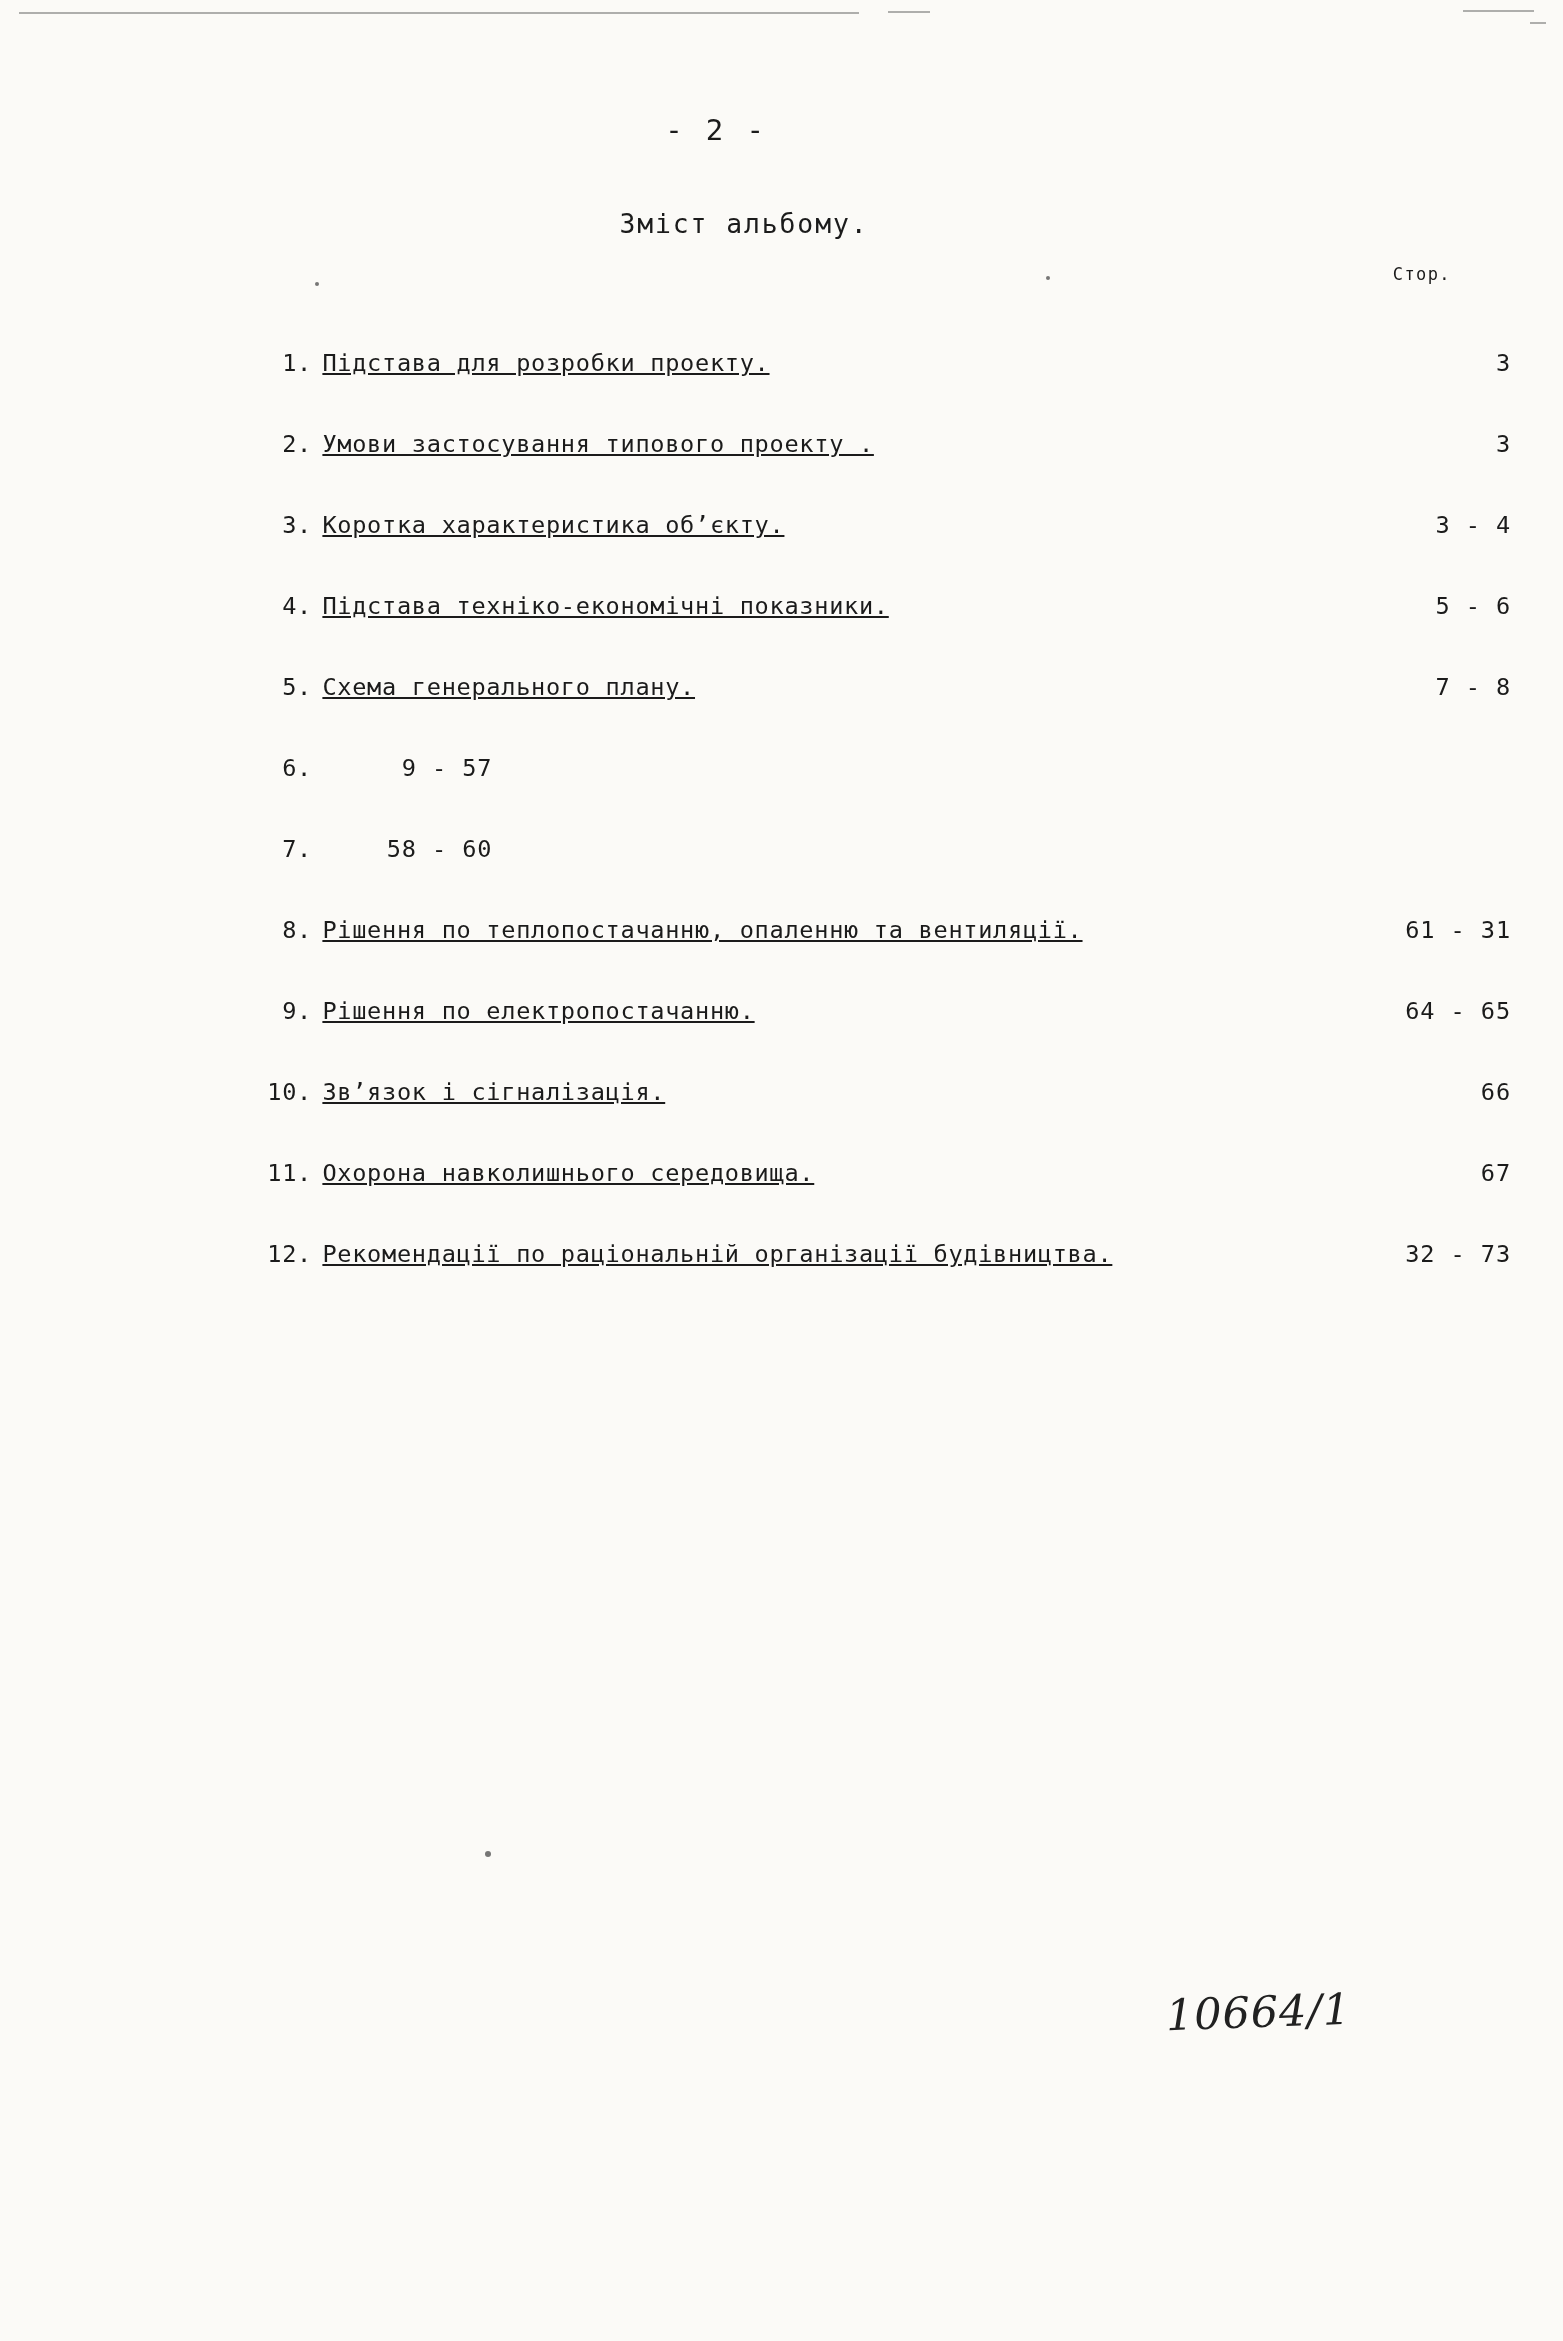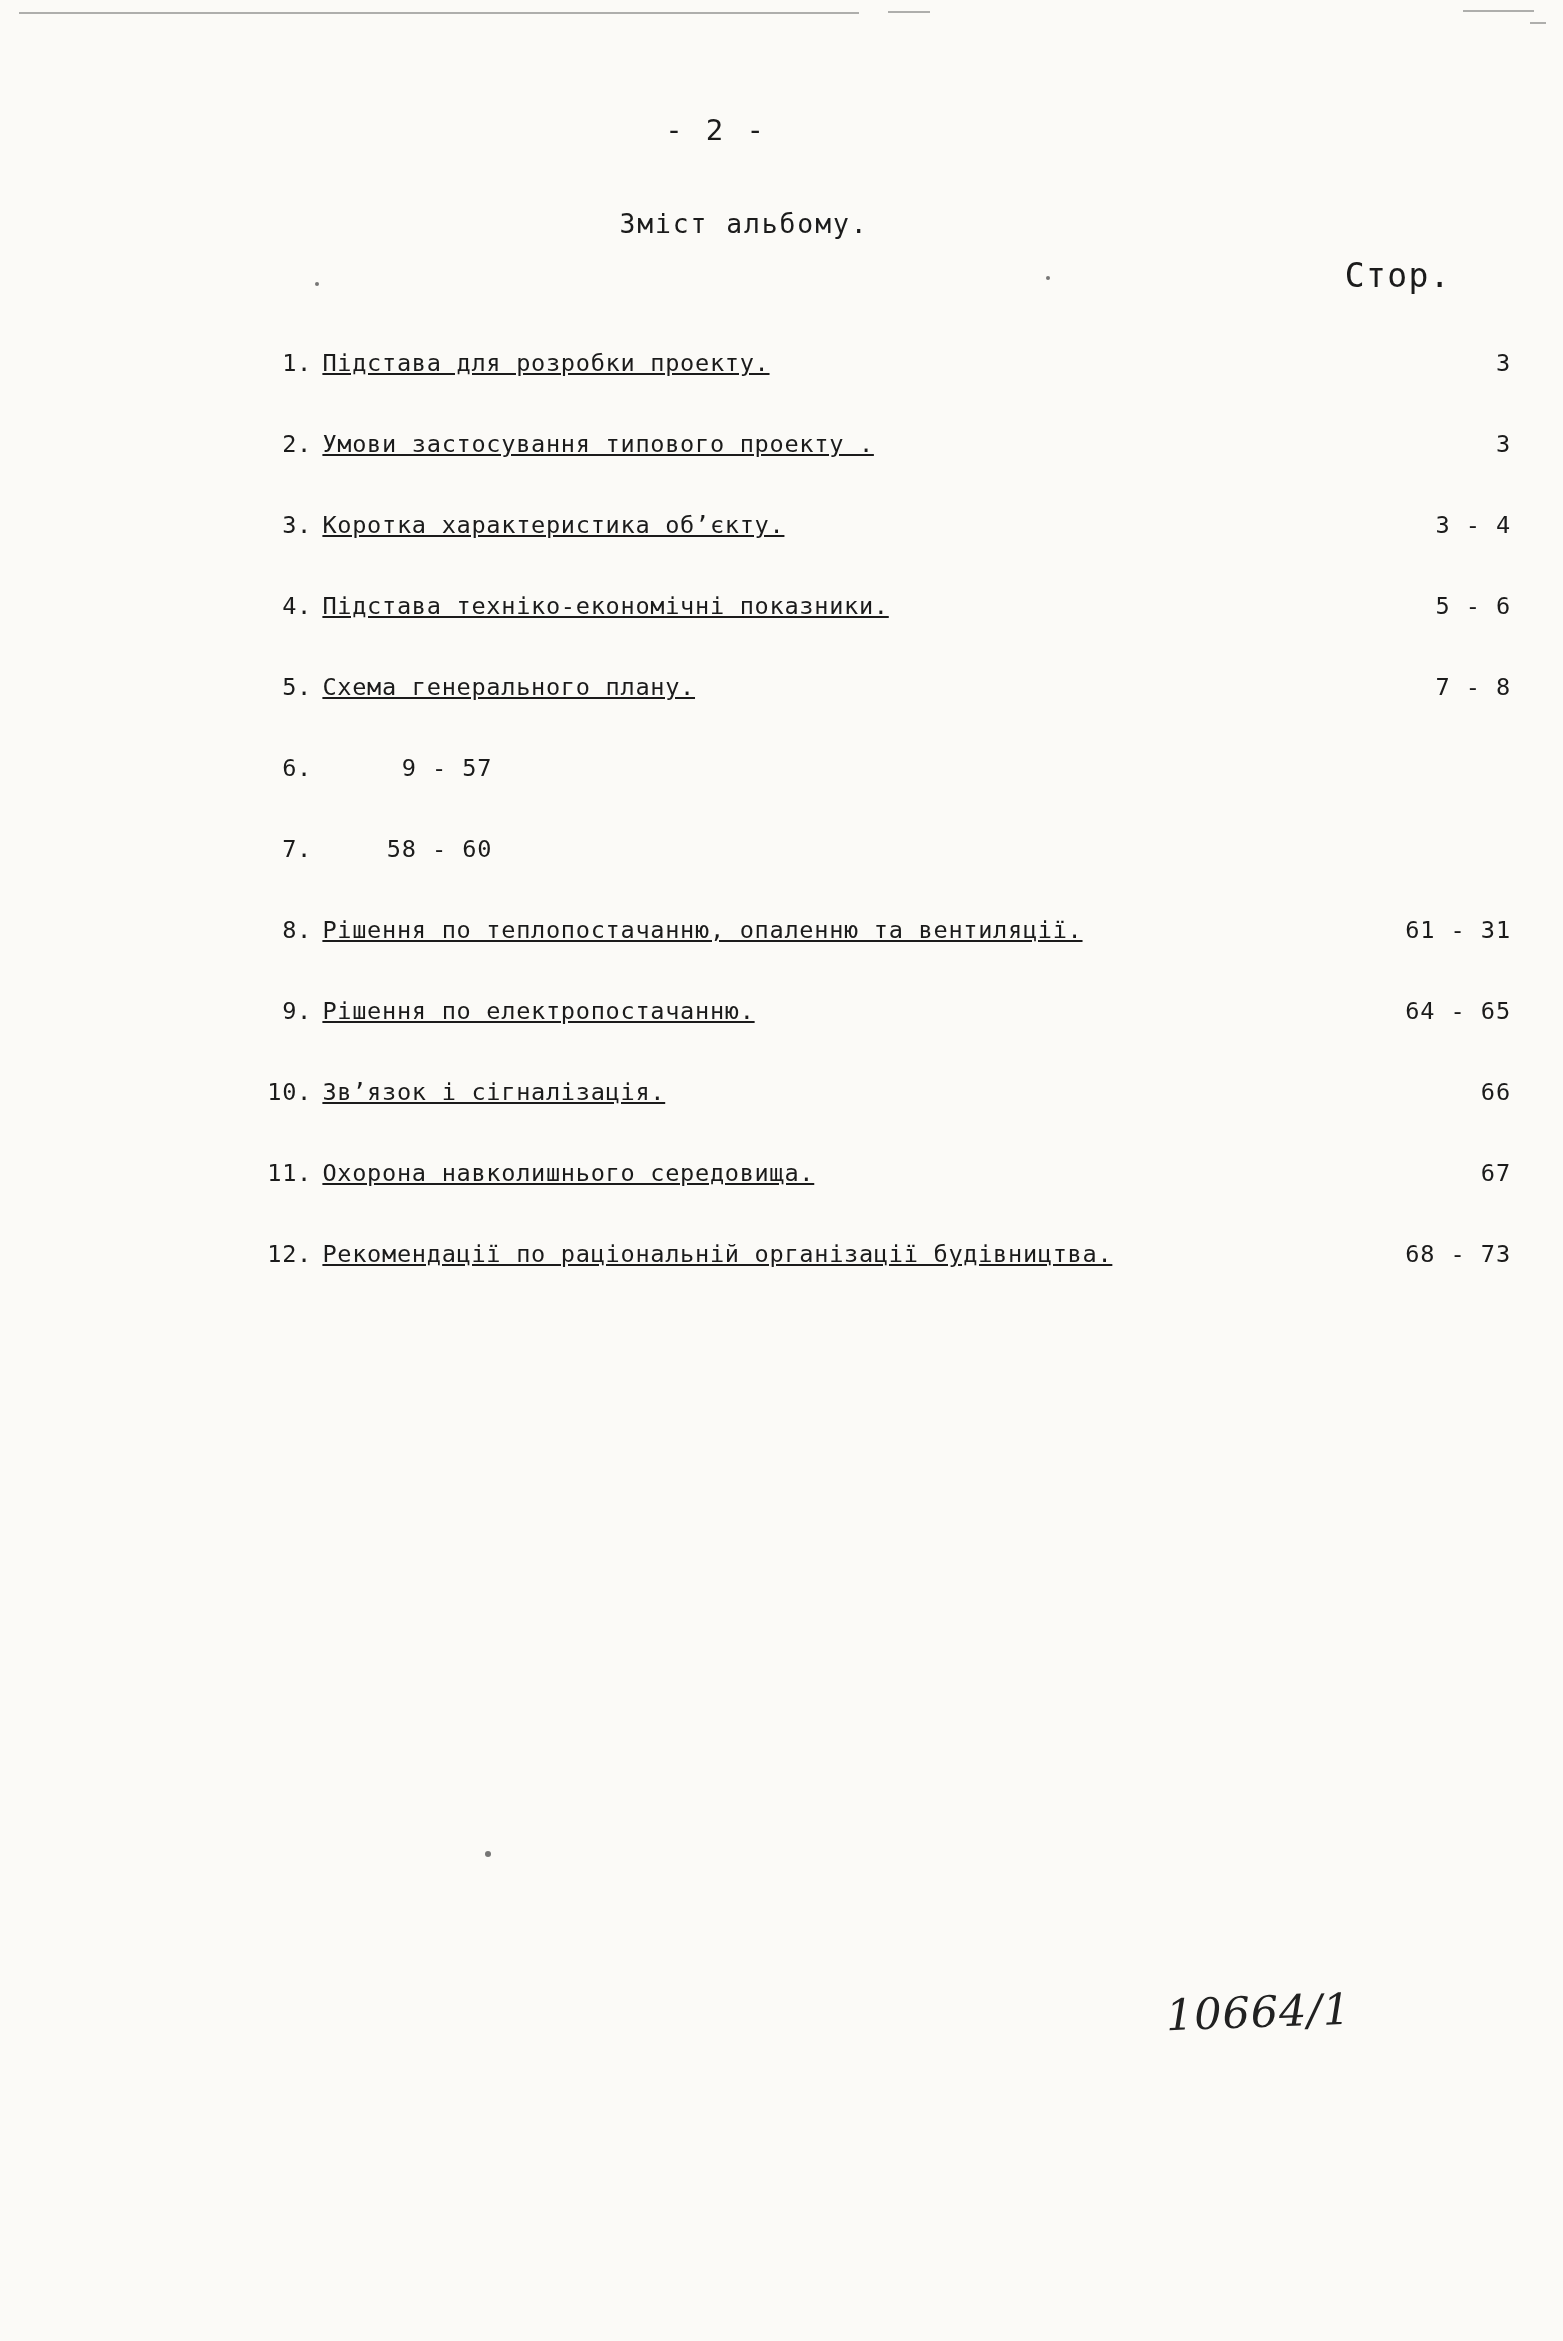--- a/index.html
+++ b/index.html
@@ -61,22 +61,22 @@
     width: 1564px;
     text-align: center;
     font-size: 26.4px;
     letter-spacing: 1.9px;
     transform: translateX(-38px);
   }
 
   .col-head {
     position: absolute;
     right: 113px;
-    top: 256px;
-    font-size: 33px;
+    top: 264px;
+    font-size: 17px;
     letter-spacing: 1.4px;
     margin-left: 48px;
   }
 
   
   .dot {
     position: absolute;
     width: 4.2px;
     height: 4.2px;
     border-radius: 50%;
@@ -214,21 +214,21 @@
 
     <div class="toc-row">
       <span class="toc-num">11.</span>
       <span class="toc-label">Охорона навколишнього середовища.</span>
       <span class="toc-pages">67</span>
     </div>
 
     <div class="toc-row">
       <span class="toc-num">12.</span>
       <span class="toc-label">Рекомендації по раціональній організації будівництва.</span>
-      <span class="toc-pages">68 - 73</span>
+      <span class="toc-pages">32 - 73</span>
     </div>
 
   </div>
 
   <div class="archive-mark">10664/1</div>
 
 </div>
 
 
 </body></html>

